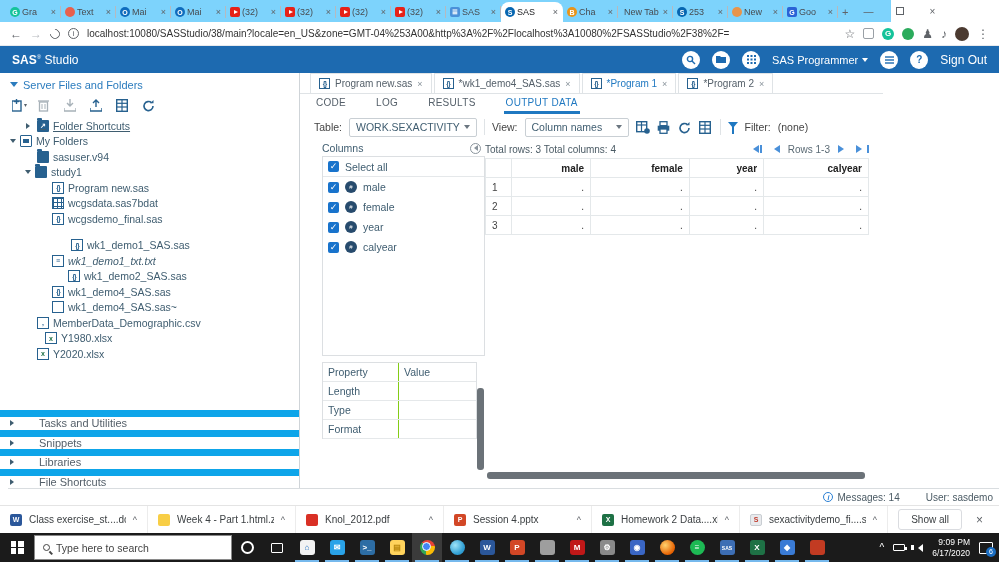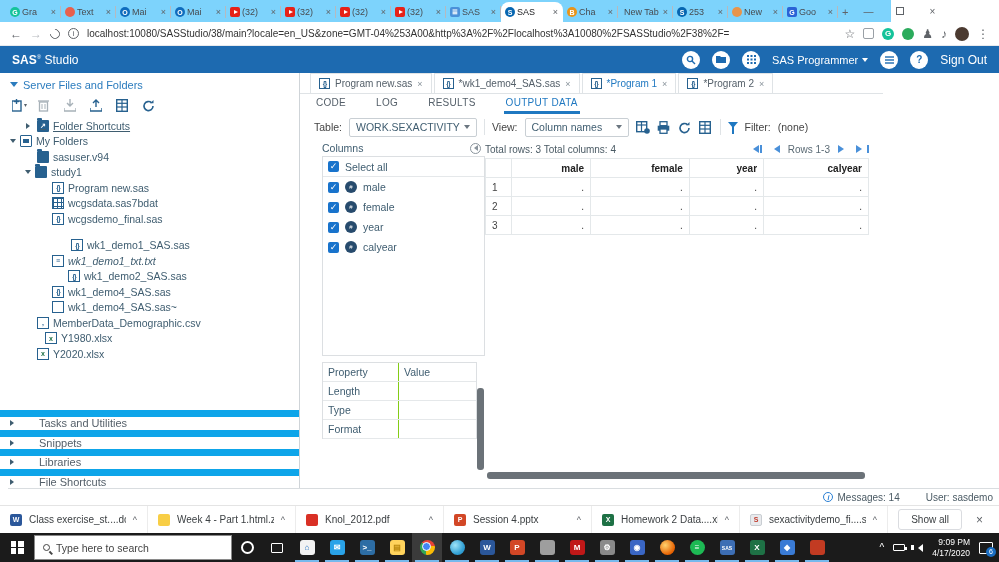--- a/index.html
+++ b/index.html
@@ -770,18 +770,18 @@
         <span class="tbapp" style="background: rgb(58, 123, 213); color: rgb(255, 255, 255);">◆</span>
       </span>
       <span class="tbtn open">
         <span class="tbapp" style="background: rgb(194, 59, 34); color: rgb(255, 255, 255);"></span>
       </span>
     </div>
   <div id="tray">
     <span class="trayglyph">^</span>
     <span class="batt"></span>
     <span class="spk"></span>
-    <span class="clock"><span>9:09 PM</span><br><span>4/17/2020</span></span>
+    <span class="clock"><span>9:09 PM</span><br><span>6/17/2020</span></span>
     <span class="notif">
         <span class="notifbadge">6</span>
       </span>
   </div>
 </div>
 
 </body></html>

